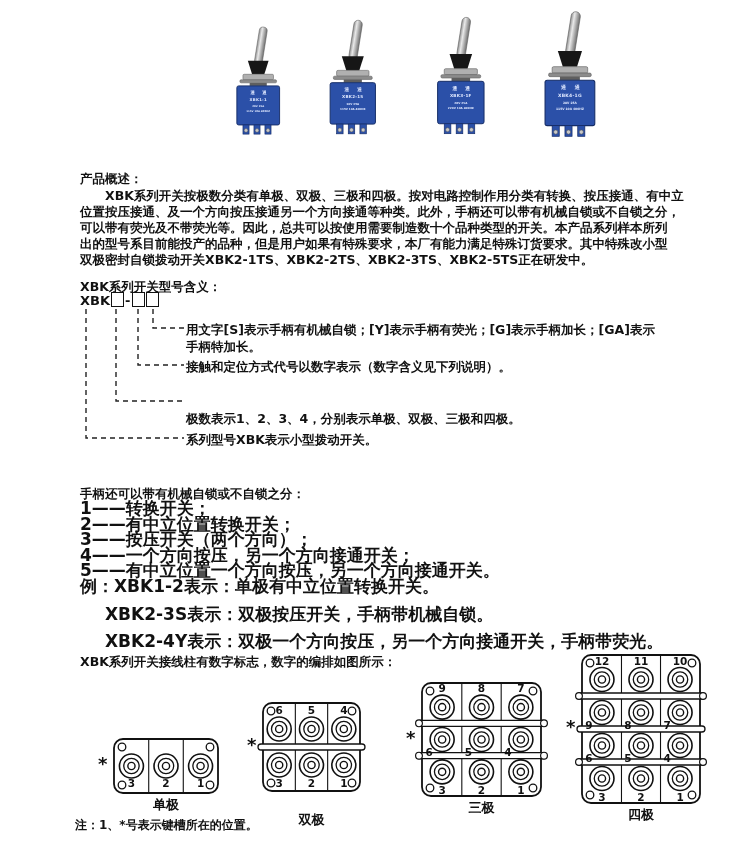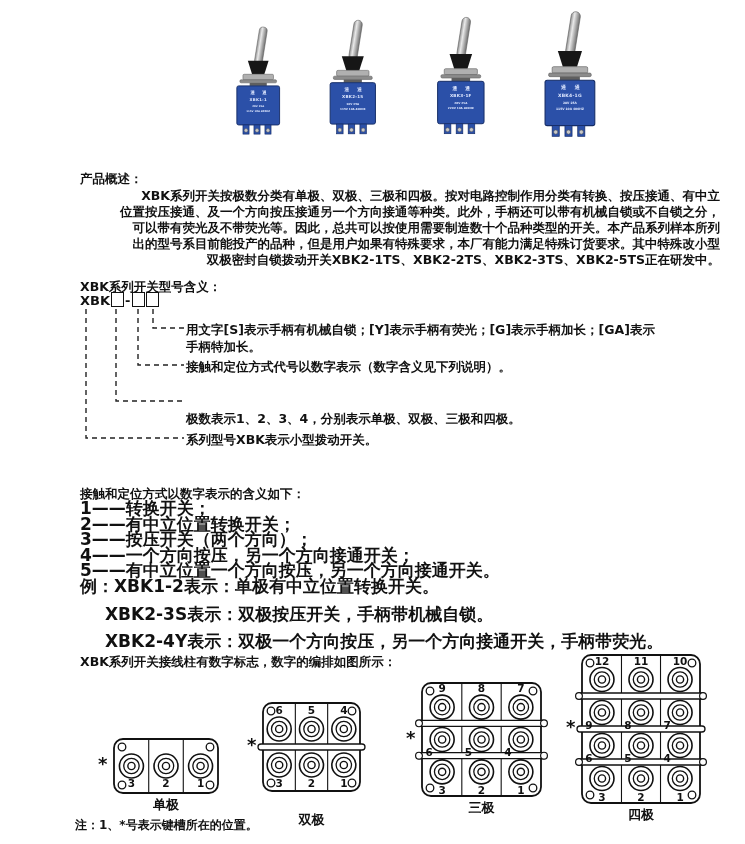--- a/index.html
+++ b/index.html
@@ -1,20 +1,20 @@
 <!DOCTYPE html>
 <html><head>
 <meta charset="utf-8">
 <style>
   html,body{margin:0;padding:0;background:#fff;}
   .page{position:relative;width:745px;height:844px;background:#ffffff;
         font-family:"DejaVu Sans","Liberation Sans",sans-serif;color:#111;overflow:hidden;}
   .abs{position:absolute;}
   .title{font-weight:bold;font-size:12.5px;white-space:nowrap;}
-  .par{font-weight:bold;font-size:12.5px;line-height:16px;text-align:right;}
+  .par{font-weight:bold;font-size:12.5px;line-height:16px;}
   .par .indent{text-indent:25px;}
   .code-line{font-weight:bold;font-size:13px;white-space:nowrap;}
   .box{display:inline-block;width:11px;height:13px;border:1.5px solid #111;margin-left:1px;vertical-align:-2px;}
   .dash{margin:0 1px;}
   .desc{position:absolute;left:186px;font-weight:bold;font-size:12.5px;line-height:16.5px;white-space:nowrap;}
   .list{font-weight:bold;font-size:17px;line-height:15.6px;white-space:nowrap;}
   .list .ind{padding-left:25px;margin-top:12px;}
   .dlabel{position:absolute;text-align:center;font-weight:bold;font-size:13px;}
   .keyway{position:absolute;font-weight:bold;font-size:18px;line-height:18px;}
   .note{font-weight:bold;font-size:12px;white-space:nowrap;}
@@ -176,21 +176,21 @@
 
   <div class="abs code-line" style="left:80px;top:292px"><span>XBK</span><span class="box"></span><span class="dash">-</span><span class="box"></span><span class="box"></span></div>
 
   <svg class="abs" style="left:80px;top:309px;overflow:visible" width="106" height="136">
     <path d="M73,0 V19 H104" fill="none" stroke="#222" stroke-width="1.4" stroke-dasharray="5,4"></path>
     <path d="M58,0 V56 H104" fill="none" stroke="#222" stroke-width="1.4" stroke-dasharray="5,4"></path>
     <path d="M36,0 V92 H104" fill="none" stroke="#222" stroke-width="1.4" stroke-dasharray="5,4"></path>
     <path d="M6,0 V129 H104" fill="none" stroke="#222" stroke-width="1.4" stroke-dasharray="5,4"></path>
   </svg>
 
-  <div class="abs title" style="left:80px;top:486px">接触和定位方式以数字表示的含义如下：</div>
+  <div class="abs title" style="left:80px;top:486px">手柄还可以带有机械自锁或不自锁之分：</div>
 
   <div class="abs list" style="left:80px;top:501px" id="contact-items">
       <div>1——转换开关；</div>
       <div>2——有中立位置转换开关；</div>
       <div>3——按压开关（两个方向）；</div>
       <div>4——一个方向按压，另一个方向接通开关；</div>
       <div>5——有中立位置一个方向按压，另一个方向接通开关。</div>
       <div>例：XBK1-2表示：单极有中立位置转换开关。</div>
       <div class="ind">XBK2-3S表示：双极按压开关，手柄带机械自锁。</div>
       <div class="ind">XBK2-4Y表示：双极一个方向按压，另一个方向接通开关，手柄带荧光。</div>

